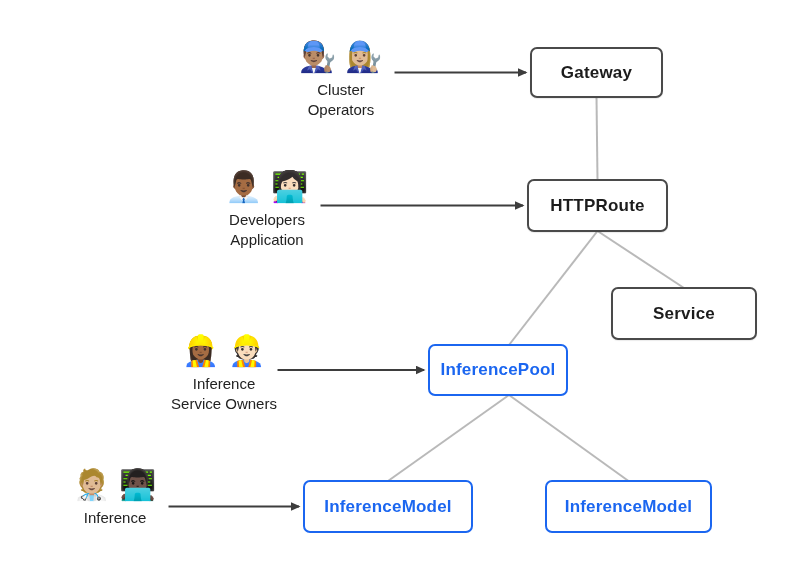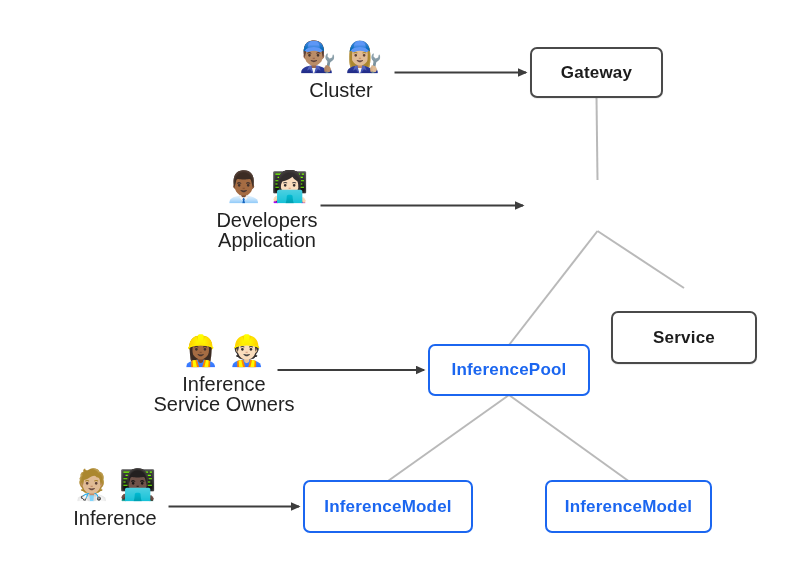--- a/index.html
+++ b/index.html
@@ -42,21 +42,21 @@
     text-align: center;
   }
   .emoji {
     display: inline-block;
     font-size: 30px;
     line-height: 42px;
     white-space: nowrap;
   }
   .actor-label {
     margin-top: 2px;
-    font-size: 20px;
+    font-size: 15px;
     line-height: 20px;
     color: #222222;
   }
 </style>
 </head>
 <body>
 
 <div class="canvas">
 
   <svg id="edge-layer" viewBox="0 0 800 572" xmlns="http://www.w3.org/2000/svg">
@@ -73,41 +73,45 @@
       <line x1="394.515625" y1="72.5" x2="526" y2="72.5" stroke="#3d3d3d" stroke-width="2" marker-end="url(#arrowhead)"></line>
       <line x1="320.515625" y1="205.5" x2="523" y2="205.5" stroke="#3d3d3d" stroke-width="2" marker-end="url(#arrowhead)"></line>
       <line x1="277.515625" y1="370" x2="424" y2="370" stroke="#3d3d3d" stroke-width="2" marker-end="url(#arrowhead)"></line>
       <line x1="168.515625" y1="506.5" x2="299" y2="506.5" stroke="#3d3d3d" stroke-width="2" marker-end="url(#arrowhead)"></line>
     </svg>
 
   <div class="node dark" style="left:530px; top:47px;  width:133px; height:51px;">
     <span>Gateway</span>
   </div>
 
+  <div class="node dark" style="left:527px; top:179px; width:141px; height:53px;">
+    <span>HTTPRoute</span>
+  </div>
 
-  <div class="node dark" style="left:611px; top:287px; width:146px; height:53px;margin-top:24px;">
+  <div class="node dark" style="left:611px; top:287px; width:146px; height:53px;">
     <span>Service</span>
   </div>
 
-  <div class="node blue" style="left:428px; top:344px; width:162px; height:52px;">
+  <div class="node blue" style="left:428px; top:344px; width:140px; height:52px;">
     <span>InferencePool</span>
   </div>
 
   <div class="node blue" style="left:303px; top:480px; width:170px; height:53px;">
     <span>InferenceModel</span>
   </div>
 
   <div class="node blue" style="left:545px; top:480px; width:167px; height:53px;">
     <span>InferenceModel</span>
   </div>
 
   <div class="actor" style="left:251px; top:36px; width:180px;">
     <div class="emoji">👨🏽‍🔧 👩🏼‍🔧</div>
     <div class="actor-label">
       <div>Cluster</div>
+      <div>Operators</div>
     </div>
   </div>
 
   <div class="actor" style="left:177px; top:166px; width:180px;">
     <div class="emoji">👨🏾‍💼 👩🏻‍💻</div>
     <div class="actor-label">
       <div>Developers</div>
       <div>Application</div>
     </div>
   </div>

